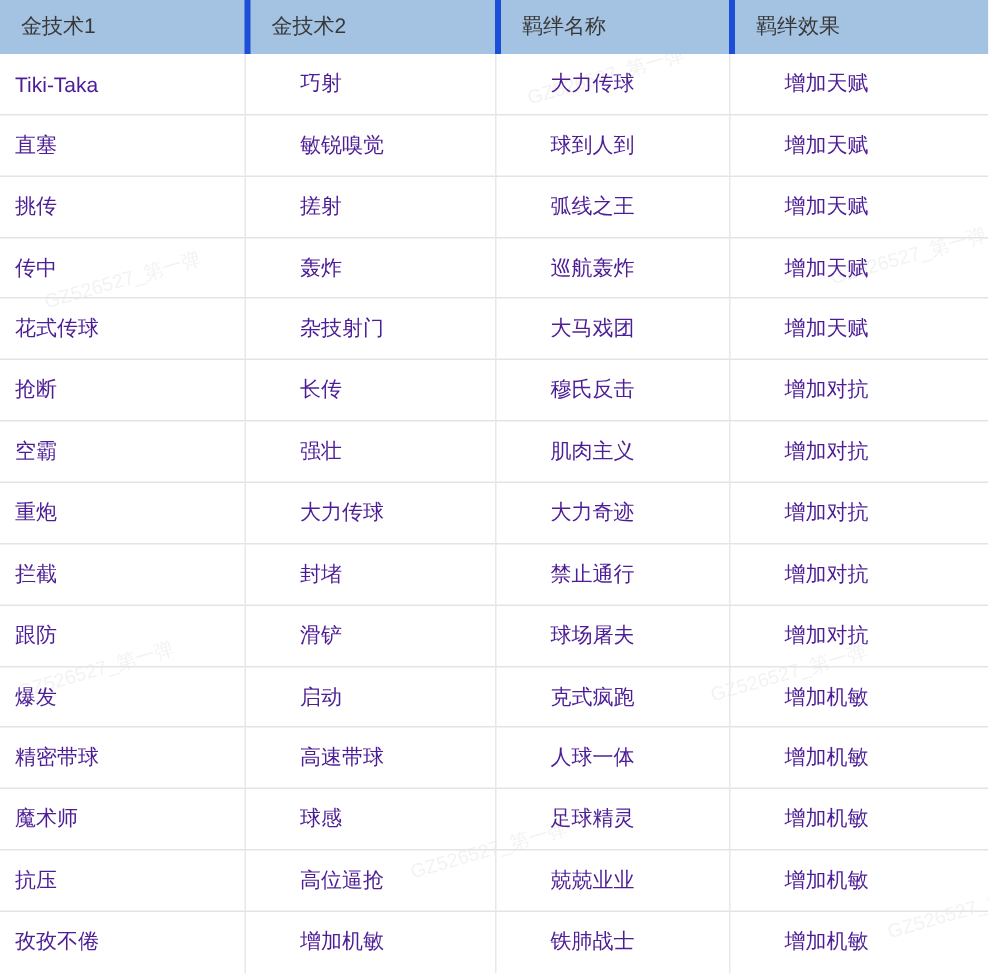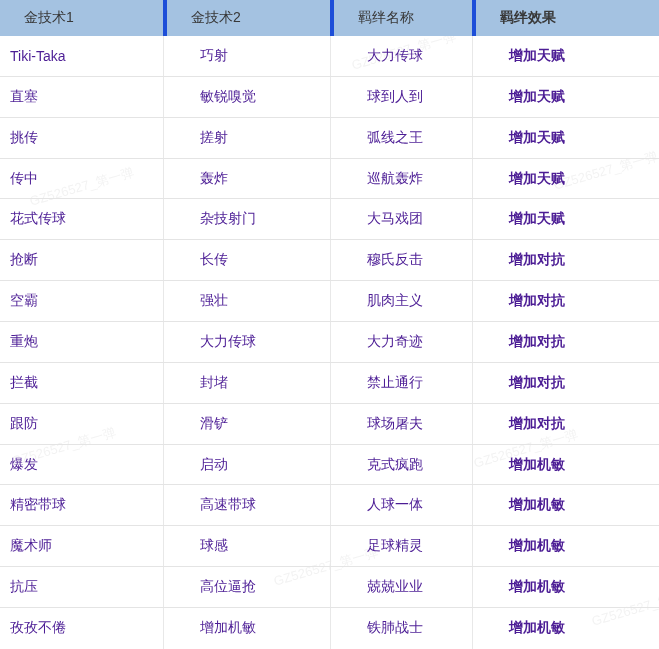--- a/index.html
+++ b/index.html
@@ -24,33 +24,33 @@
     z-index: 2;
   }
   .header-row {
     display: flex;
     height: 36px;
     background: #a4c2e1;
   }
   .hcell {
     display: flex;
     align-items: center;
-    padding-left: 24px;
+    padding-left: 14px;
     font-size: 14px;
     color: #383838;
     overflow: hidden;
     white-space: nowrap;
   }
   .hcell + .hcell {
     border-left: 4px solid #1d4ed8;
   }
   .col0 { width: 163px; }
   .col1 { width: 167px; }
-  .col2 { width: 142px; }
-  .col3 { width: 166px; font-weight: bold; }
+  .col2 { width: 156px; }
+  .col3 { width: 166px; }
   .tbody {
     height: calc(649px - 36px);
   }
   .row {
     display: flex;
     height: calc((649px - 36px) / 15);
     border-bottom: 1px solid #e4e4e4;
   }
   .row:last-child {
     border-bottom: none;

